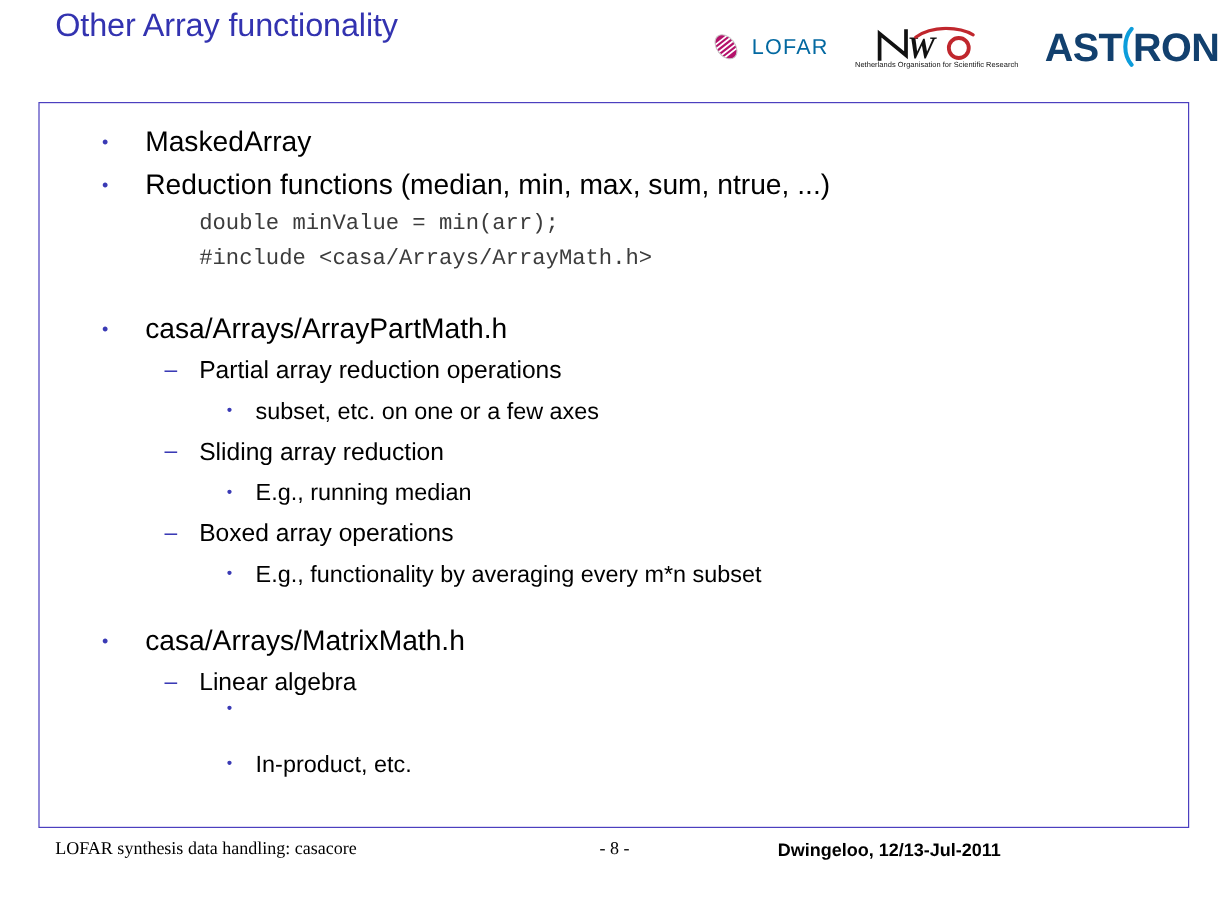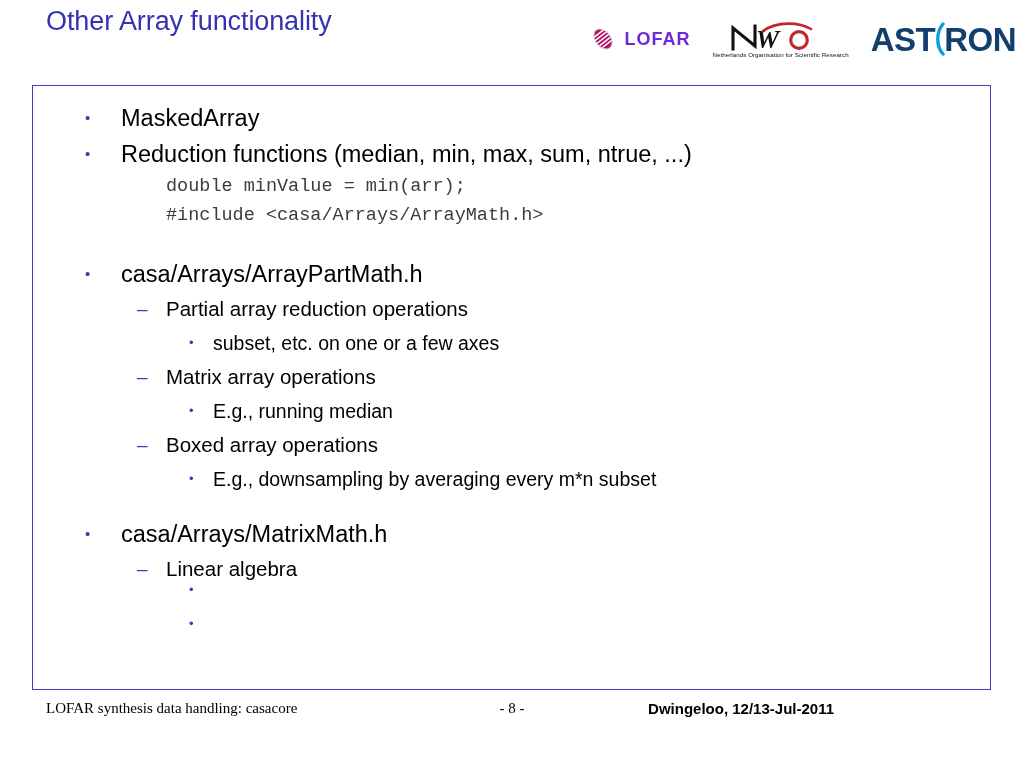--- a/index.html
+++ b/index.html
@@ -45,22 +45,22 @@
     align-items: center;
     gap: 6px;
   }
   .lofar-mark {
     width: 30px;
     height: 30px;
     position: relative;
   }
   .lofar-text {
     font-size: 18px;
-    font-weight: bold;
-    color: #6d28d9;
+    font-weight: normal;
+    color: #0369a1;
     letter-spacing: 1px;
   }
 
   
   .logo-nwo {
     display: flex;
     flex-direction: column;
     align-items: center;
     justify-content: center;
     margin-top: 2px;
@@ -290,48 +290,49 @@
       <div class="row lvl2">
         <span class="marker">–</span>
         <span class="txt">Partial array reduction operations</span>
       </div>
       <div class="row lvl3">
         <span class="marker">•</span>
         <span class="txt">subset, etc. on one or a few axes</span>
       </div>
       <div class="row lvl2">
         <span class="marker">–</span>
-        <span class="txt">Matrix array operations</span>
+        <span class="txt">Sliding array reduction</span>
       </div>
       <div class="row lvl3">
         <span class="marker">•</span>
         <span class="txt">E.g., running median</span>
       </div>
       <div class="row lvl2">
         <span class="marker">–</span>
         <span class="txt">Boxed array operations</span>
       </div>
       <div class="row lvl3">
         <span class="marker">•</span>
-        <span class="txt">E.g., downsampling by averaging every m*n subset</span>
+        <span class="txt">E.g., functionality by averaging every m*n subset</span>
       </div>
       <div class="spacer-md"></div>
       <div class="row lvl1">
         <span class="marker">•</span>
         <span class="txt">casa/Arrays/MatrixMath.h</span>
       </div>
       <div class="row lvl2">
         <span class="marker">–</span>
         <span class="txt">Linear algebra</span>
       </div>
       <div class="row lvl3">
         <span class="marker">•</span>
       </div>
       <div class="row lvl3">
         <span class="marker">•</span>
+        <span class="txt">In-product, etc.</span>
       </div>
     </div>
 </div>
 
 <div class="footer">
   <span class="footer-left">LOFAR synthesis data handling: casacore</span>
   <span class="footer-center">- 8 -</span>
   <span class="footer-right">Dwingeloo, 12/13-Jul-2011</span>
 </div>
 

